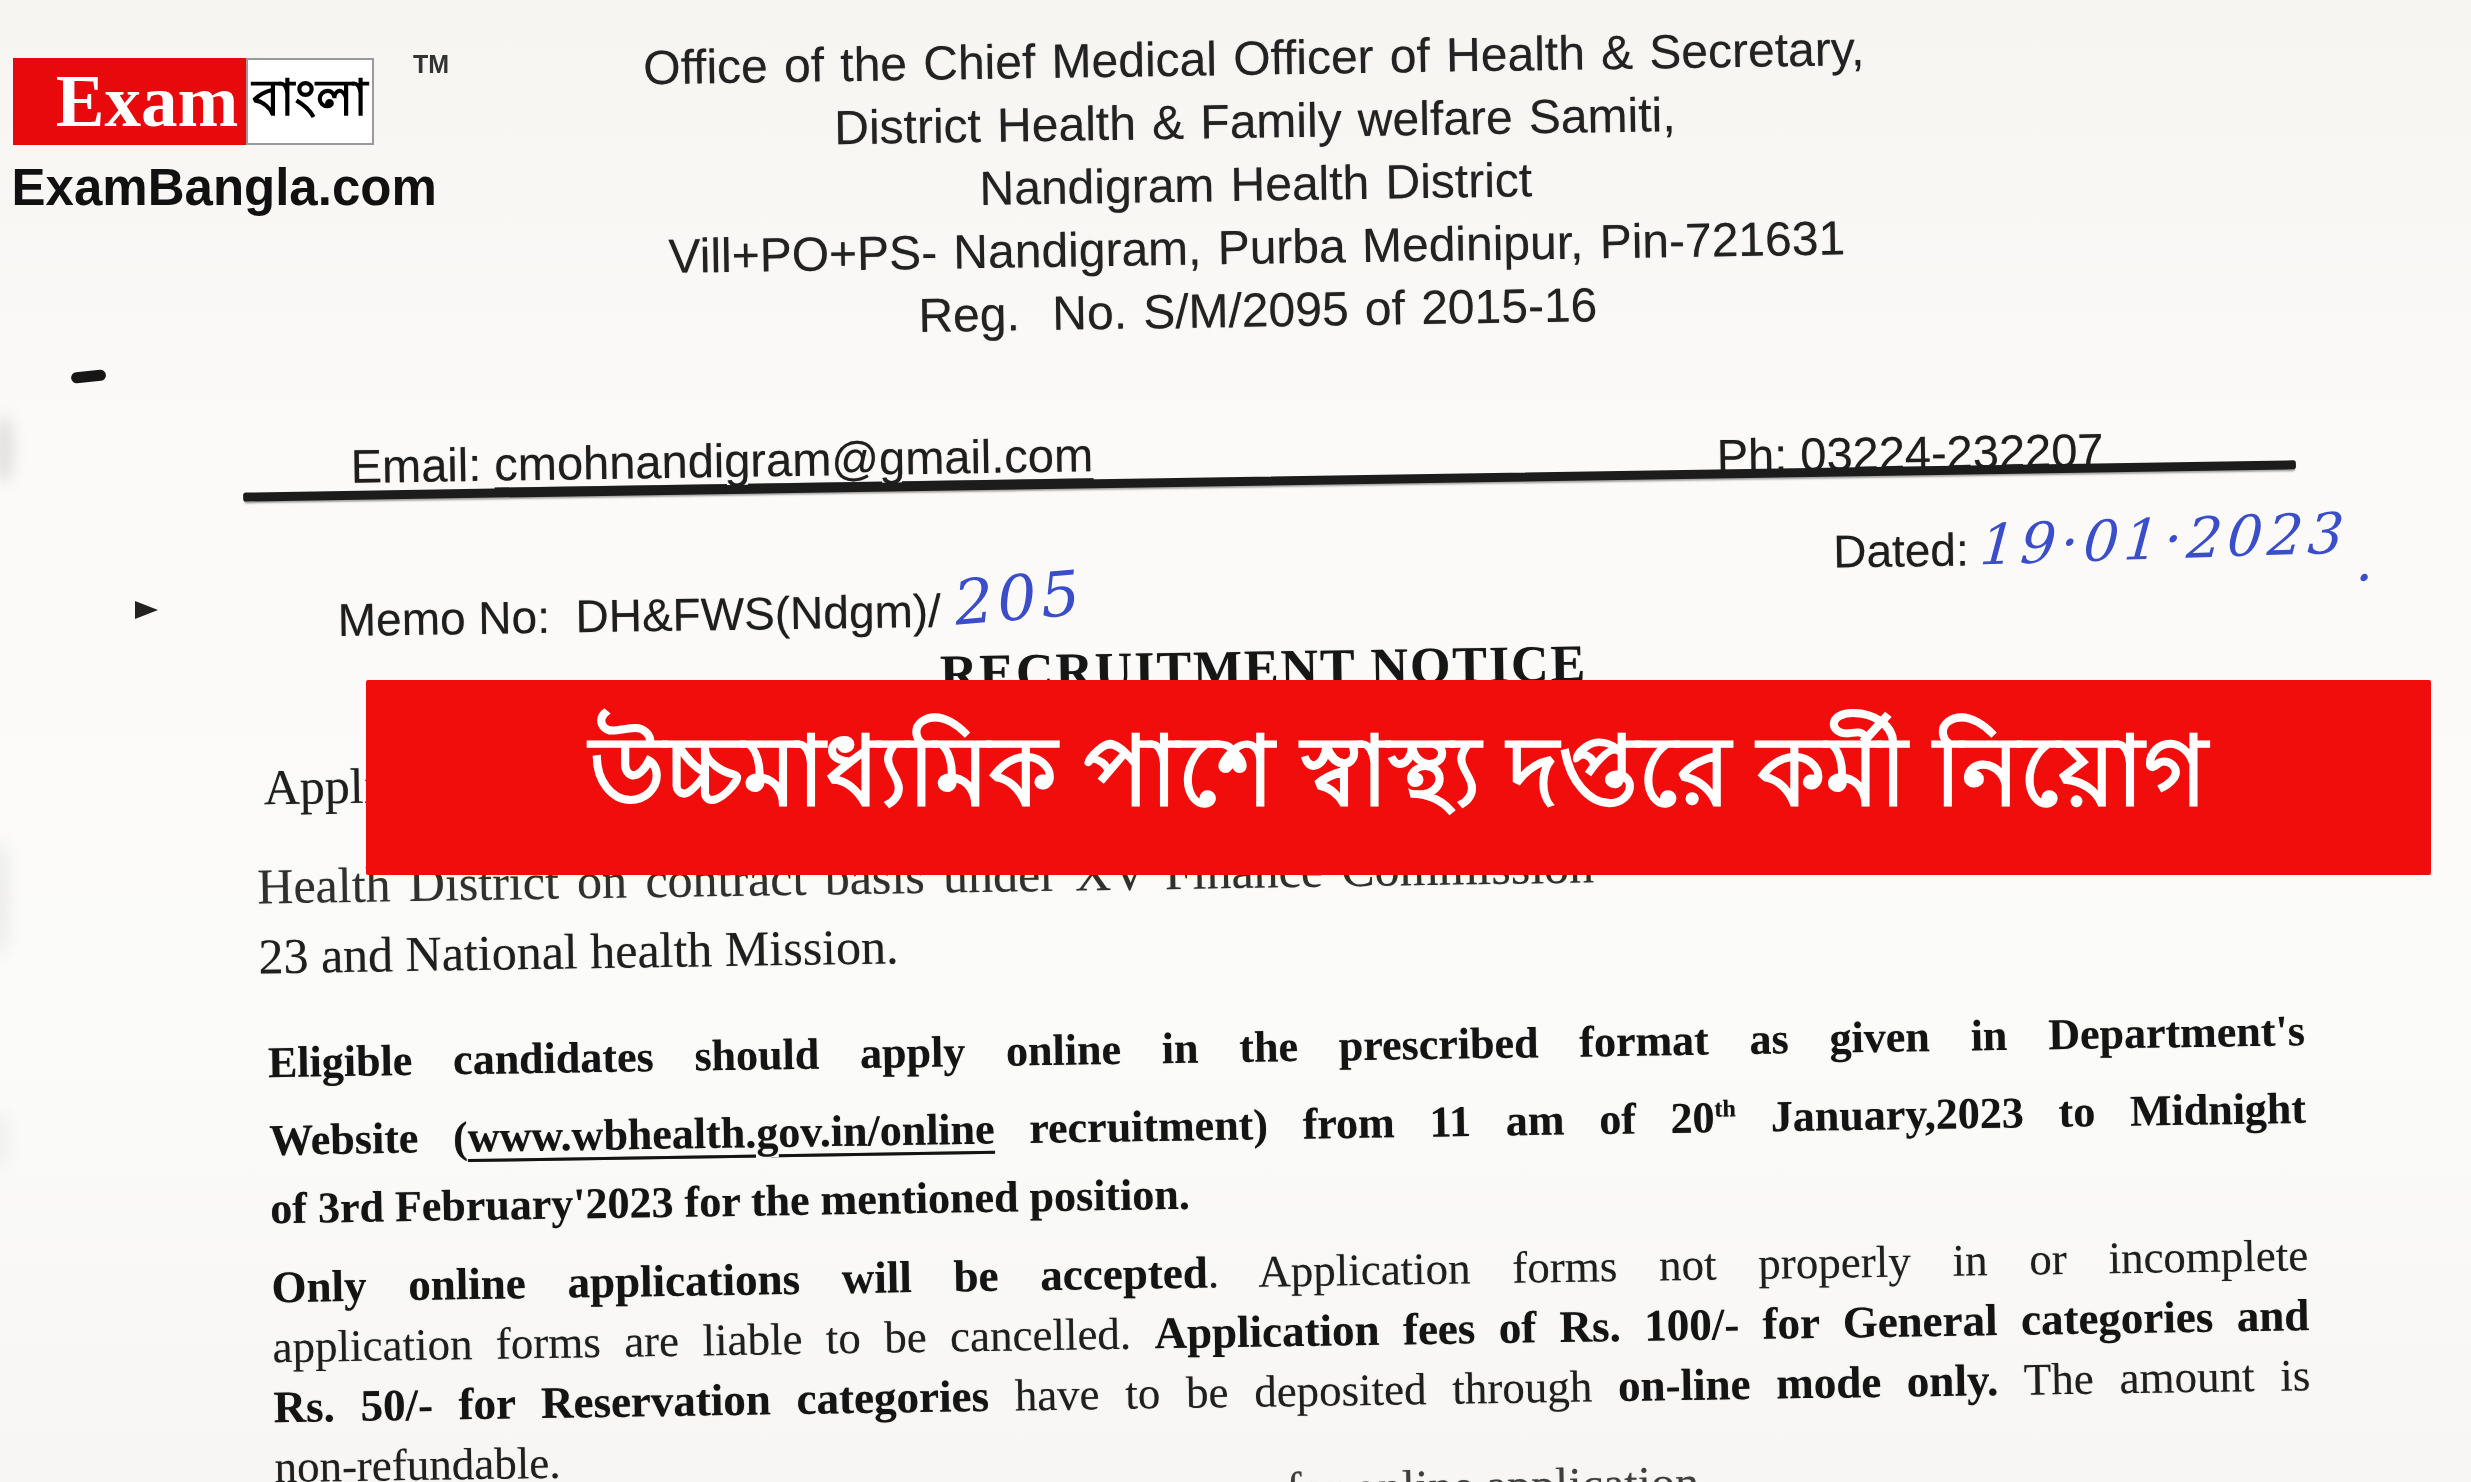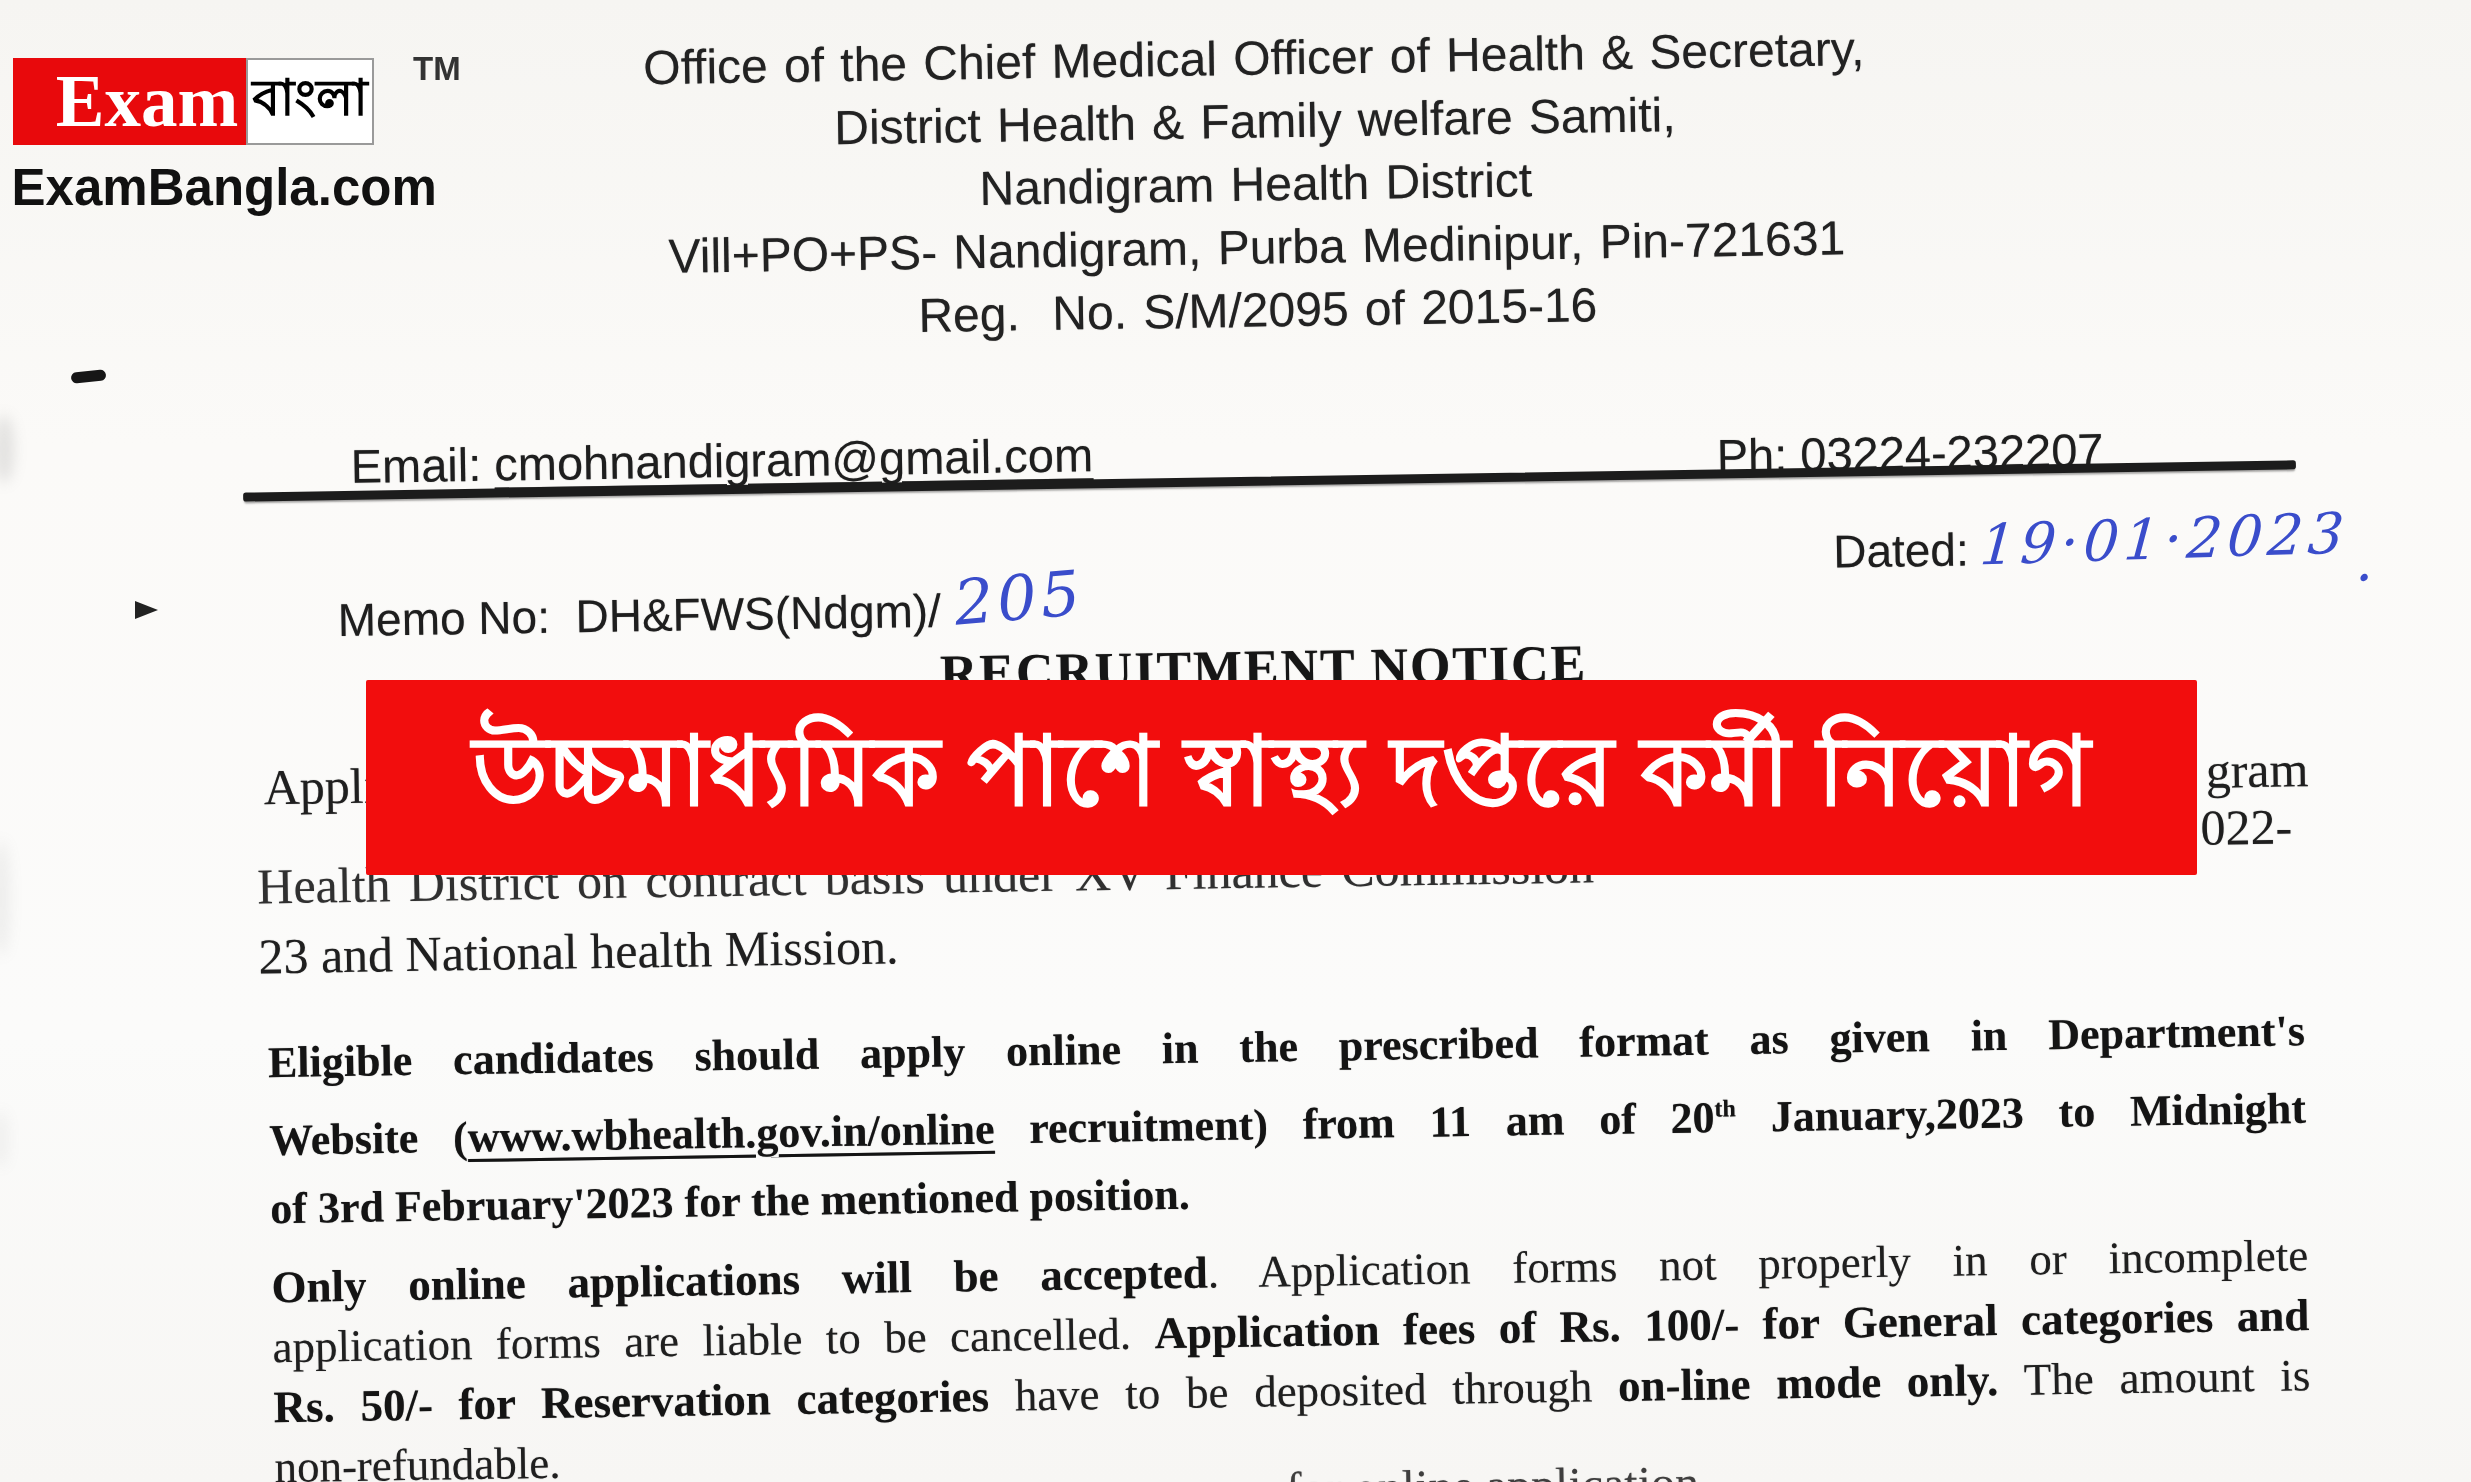--- a/index.html
+++ b/index.html
@@ -58,34 +58,34 @@
   .b{font-weight:bold;color:#141414;}
   sup{font-size:55%;vertical-align:super;}
   .clipped{position:absolute;left:1274px;top:1462px;font-size:48px;opacity:.85;white-space:nowrap;}
 
   .dash{position:absolute;left:71px;top:371px;width:35px;height:10.6px;background:#161616;
         border-radius:5.8px;transform:rotate(-6deg);z-index:2;}
   .arrow{position:absolute;left:135px;top:601px;width:0;height:0;z-index:2;
          border-top:9.7px solid transparent;border-bottom:9.7px solid transparent;border-left:23px solid #222;}
 
   
-  .banner{position:absolute;left:366px;top:680px;width:1831px;height:195px;z-index:5;
+  .banner{position:absolute;left:366px;top:680px;width:2065px;height:195px;z-index:5;
           display:flex;align-items:center;justify-content:center;overflow:hidden;border-radius:1.9px;}
   .banner-text{color:#fff;font-size:97px;font-weight:bold;white-space:nowrap;
                font-family:"Liberation Sans",sans-serif;}
 
   
   .logo{position:absolute;left:0;top:0;z-index:6;}
   .logo-red{position:absolute;left:12.6px;top:58px;width:269px;height:87px;
             display:flex;align-items:center;justify-content:center;}
   .logo-red span{color:#fff;font-family:"Liberation Serif",serif;font-weight:bold;font-size:73px;}
   .logo-white{position:absolute;left:246px;top:58px;width:128px;height:87px;background:#fff;
               border:2.9px solid #9a9a9a;box-sizing:border-box;display:flex;align-items:center;justify-content:center;}
   .logo-white span{color:#000;font-weight:bold;font-size:50px;}
-  .logo-tm{position:absolute;left:413px;top:50px;font-size:33px;color:#333;font-weight:bold;}
+  .logo-tm{position:absolute;left:413px;top:50px;font-size:25px;color:#333;font-weight:bold;}
   .logo-site{position:absolute;left:11.6px;top:158px;font-size:51px;font-weight:bold;color:#111;letter-spacing:0px;}
 </style>
 </head>
 <body>
 
 <div class="page">
 
   <div class="smudge sm1"></div>
   <div class="smudge sm2"></div>
   <div class="smudge sm3"></div>

